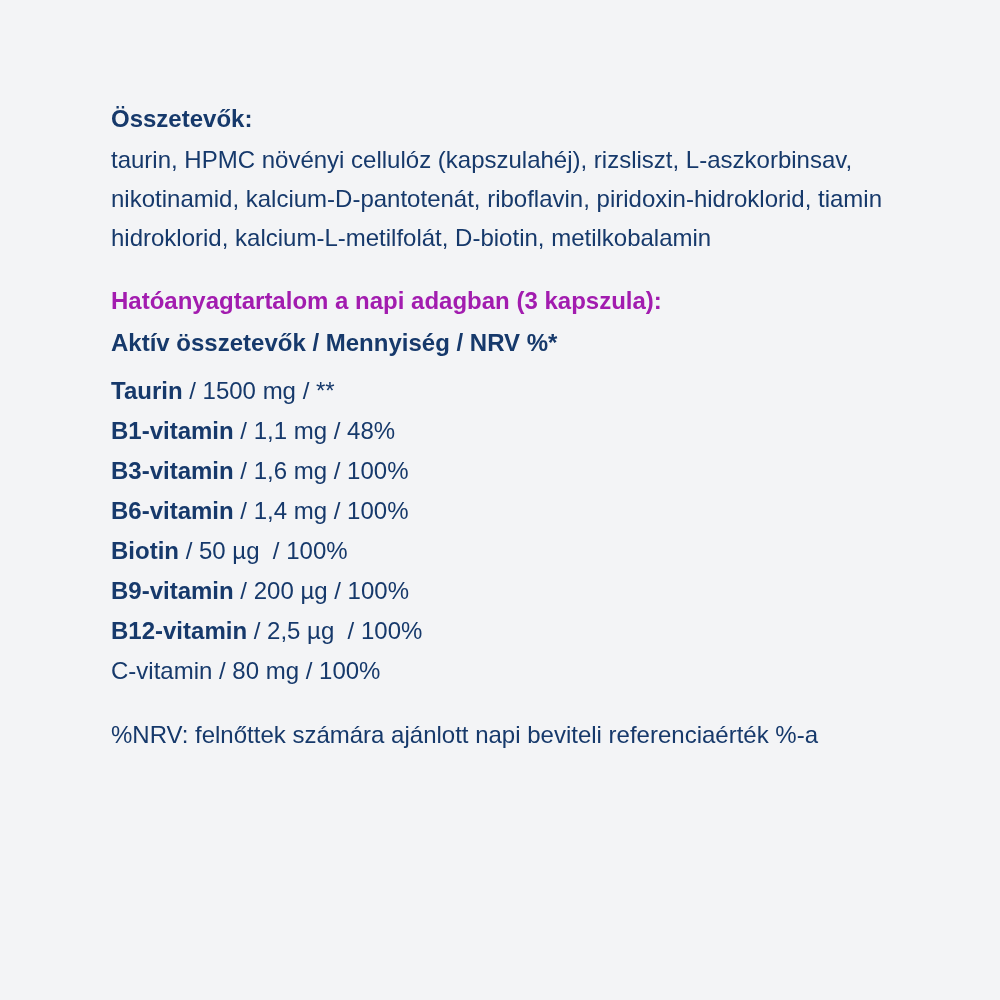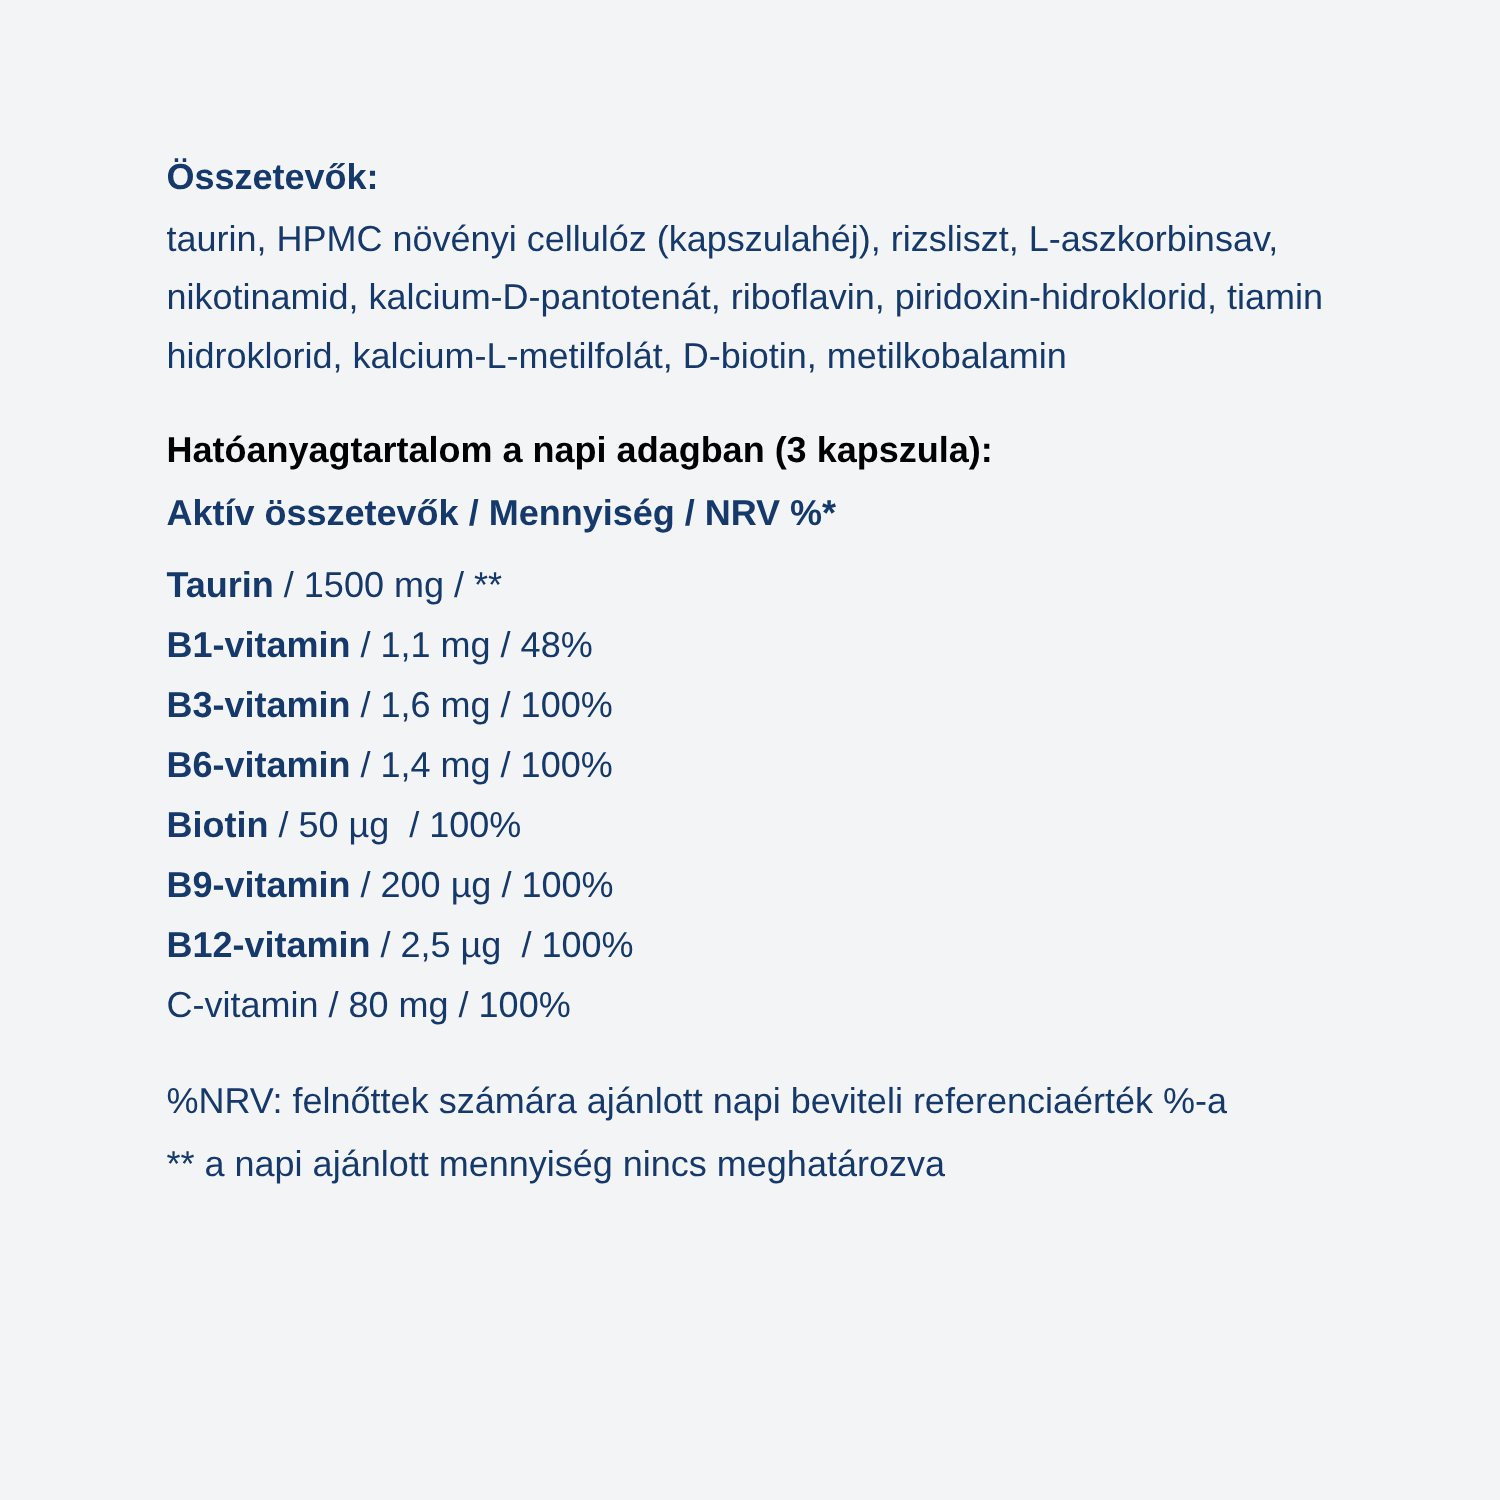--- a/index.html
+++ b/index.html
@@ -55,33 +55,32 @@
 <body style="background: rgb(243, 244, 246); color: rgb(22, 57, 107);">
 
 <main class="content">
 
   <h2 class="ingredients-heading">Összetevők:</h2>
 
   <p class="ingredients-body">taurin, HPMC növényi cellulóz (kapszulahéj), rizsliszt, L-aszkorbinsav,
 nikotinamid, kalcium-D-pantotenát, riboflavin, piridoxin-hidroklorid, tiamin
 hidroklorid, kalcium-L-metilfolát, D-biotin, metilkobalamin</p>
 
-  <h3 class="actives-heading" style="color: #000000;">Hatóanyagtartalom a napi adagban (3 kapszula):</h3>
+  <h3 class="actives-heading" style="color: #a21caf;">Hatóanyagtartalom a napi adagban (3 kapszula):</h3>
 
   <p class="actives-subheading">Aktív összetevők / Mennyiség / NRV %*</p>
 
   <div class="actives-list" id="actives-list">
       <p class="active-row"><span class="name-bold">Taurin</span><span> / 1500 mg / **</span></p>
       <p class="active-row"><span class="name-bold">B1-vitamin</span><span> / 1,1 mg / 48%</span></p>
       <p class="active-row"><span class="name-bold">B3-vitamin</span><span> / 1,6 mg / 100%</span></p>
       <p class="active-row"><span class="name-bold">B6-vitamin</span><span> / 1,4 mg / 100%</span></p>
       <p class="active-row"><span class="name-bold">Biotin</span><span> / 50 µg  / 100%</span></p>
       <p class="active-row"><span class="name-bold">B9-vitamin</span><span> / 200 µg / 100%</span></p>
       <p class="active-row"><span class="name-bold">B12-vitamin</span><span> / 2,5 µg  / 100%</span></p>
       <p class="active-row"><span>C-vitamin</span><span> / 80 mg / 100%</span></p>
     </div>
 
   <div class="footnotes">
     <p>%NRV: felnőttek számára ajánlott napi beviteli referenciaérték %-a</p>
-    <p>** a napi ajánlott mennyiség nincs meghatározva</p>
   </div>
 
 </main>
 
 </body></html>

